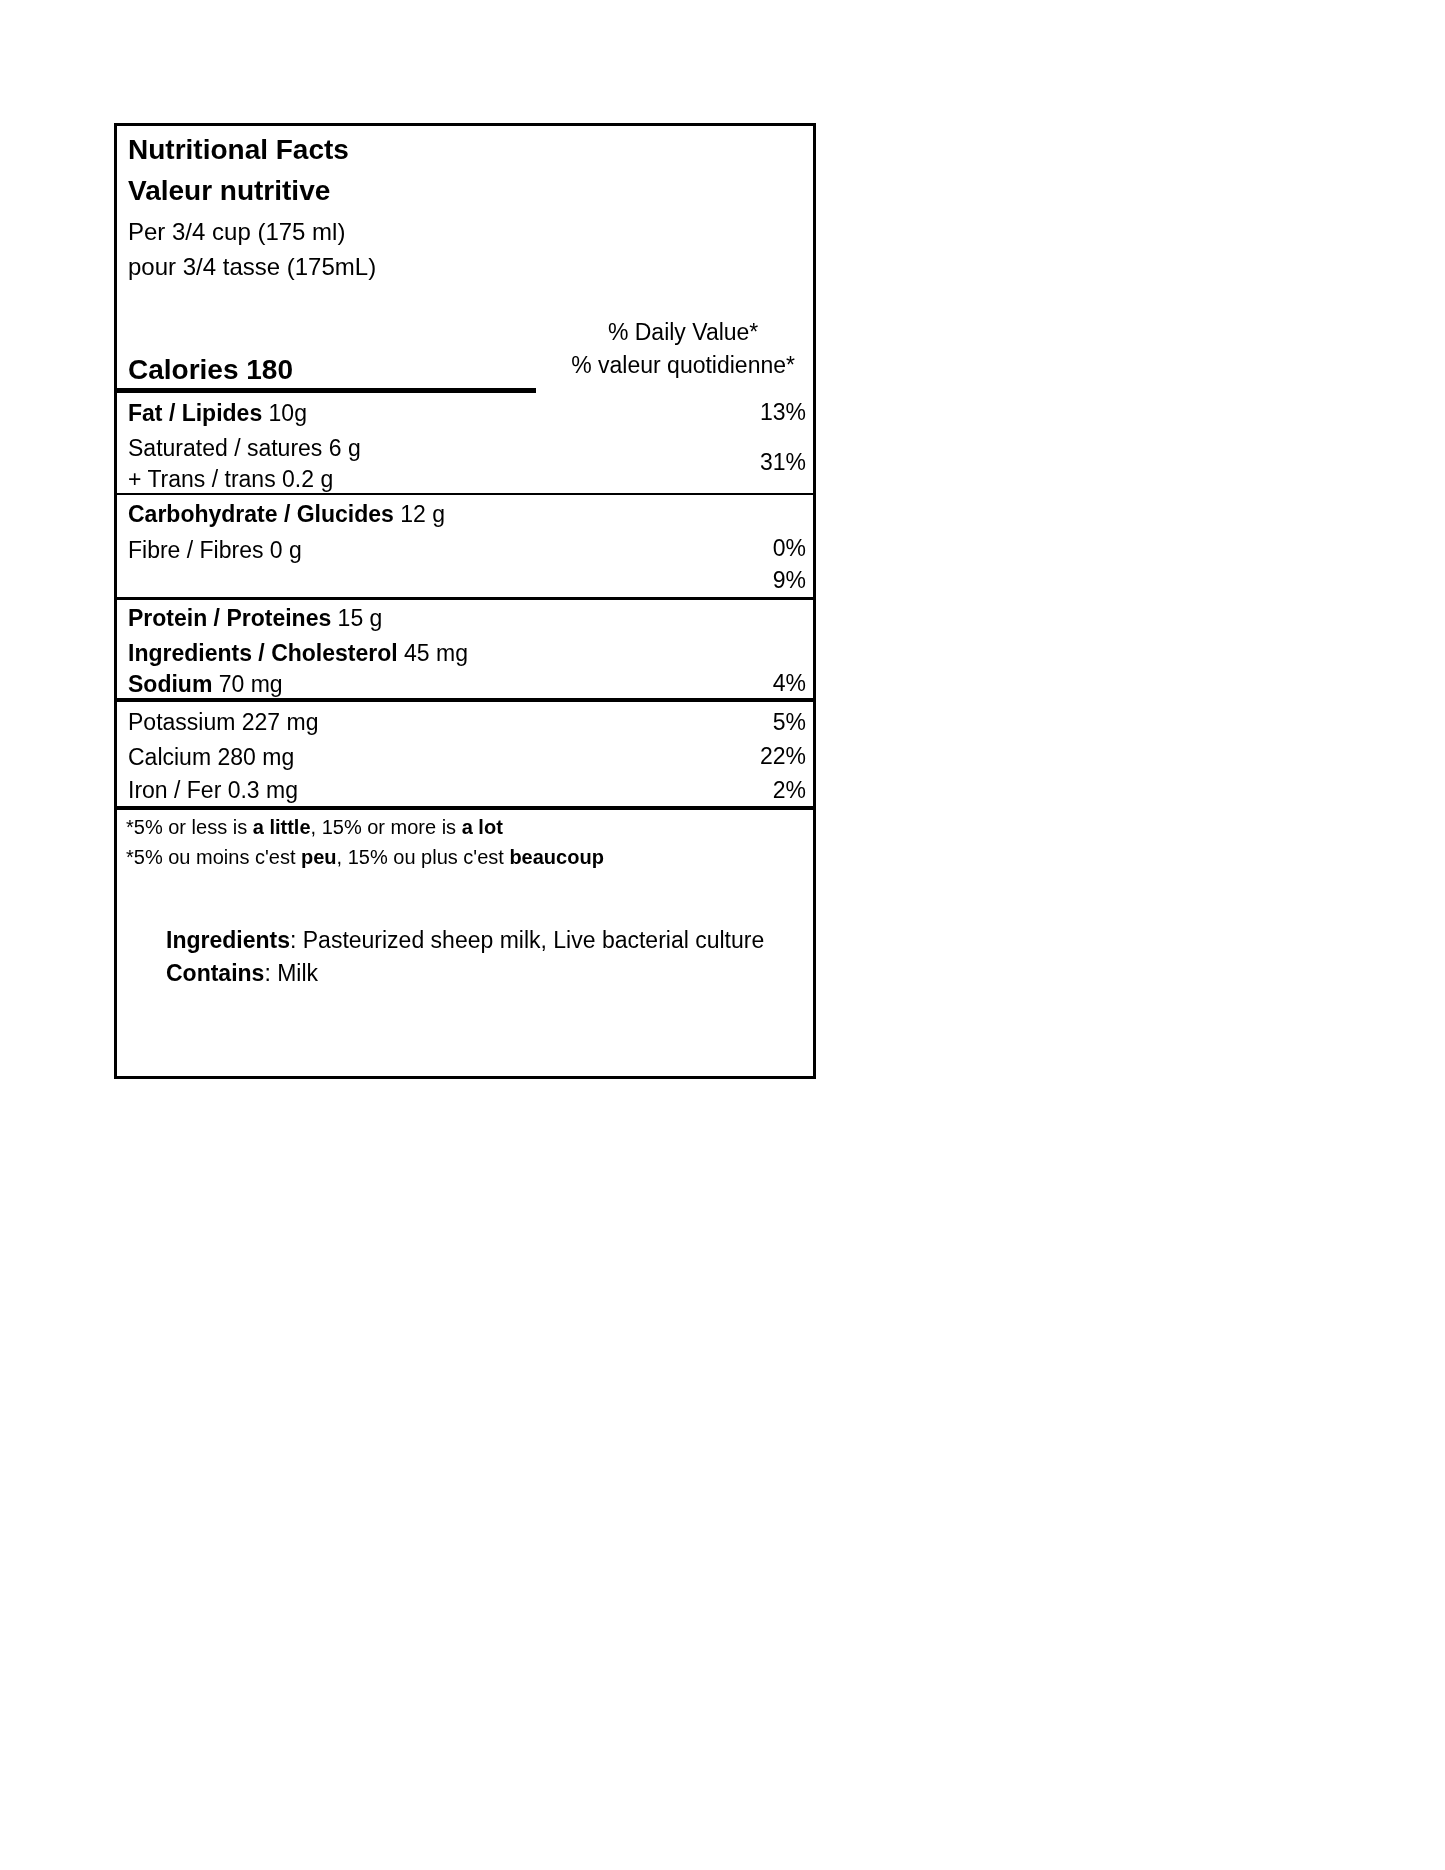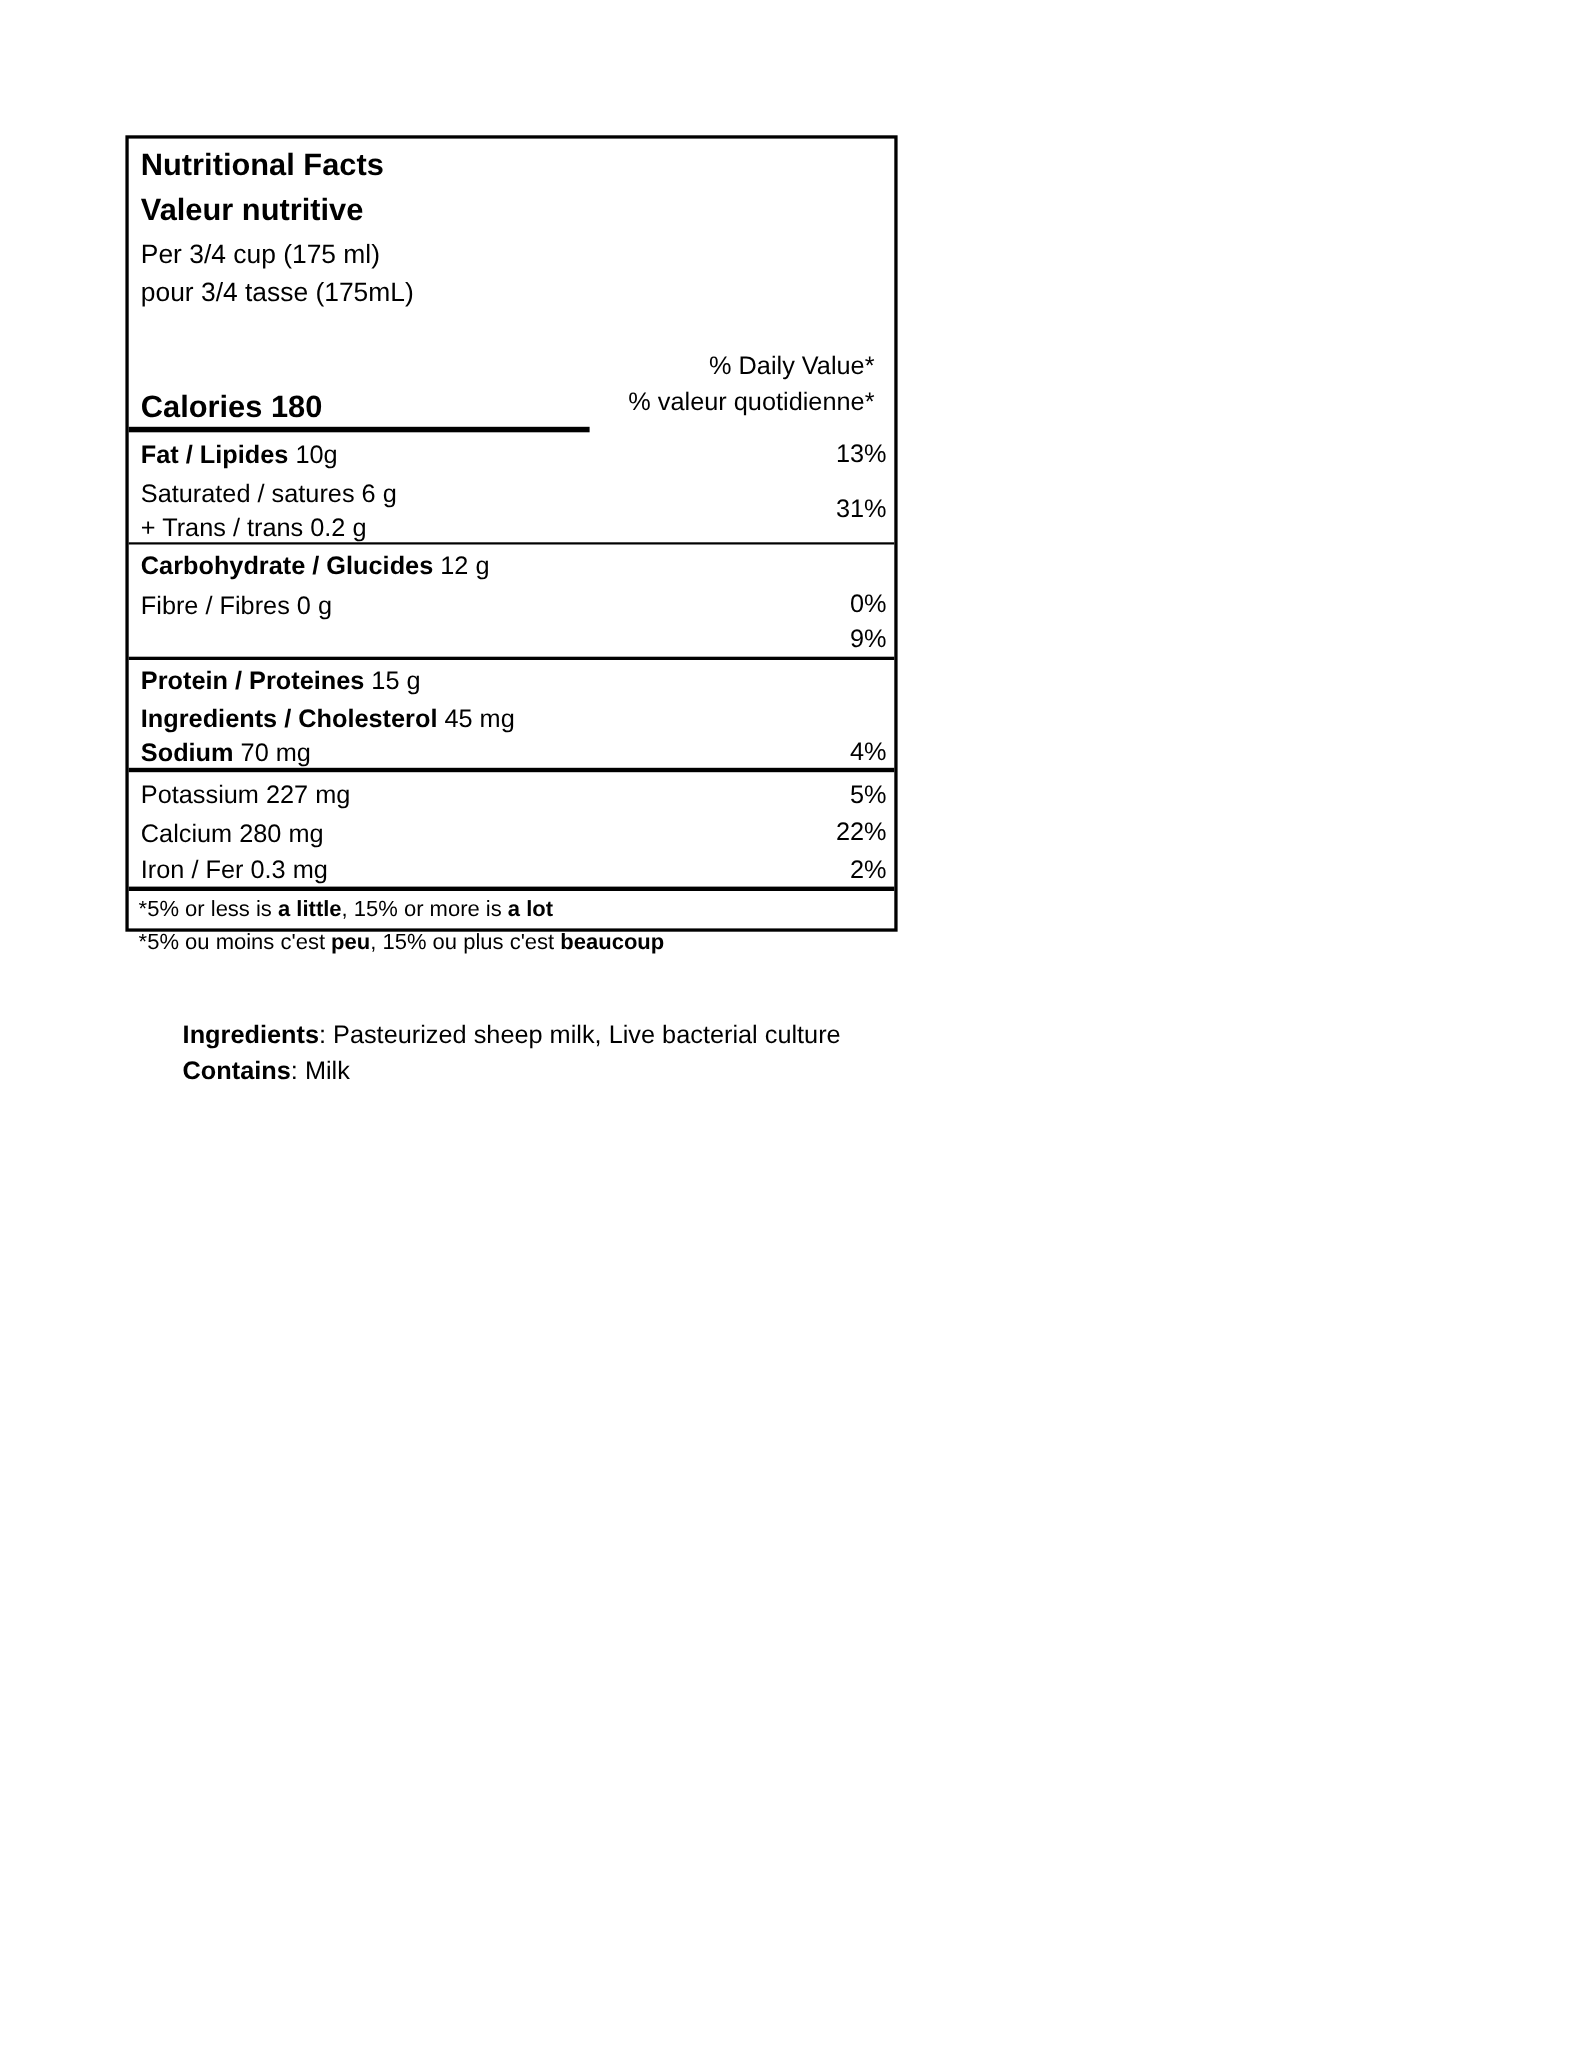--- a/index.html
+++ b/index.html
@@ -9,21 +9,21 @@
     font-family: "Liberation Sans", sans-serif;
     color: #000000;
     position: relative;
     overflow: hidden;
   }
 
   
   .nf-box {
     position: absolute;
     left: 114px; top: 123px;
-    width: 702px; height: 724px;
+    width: 702px; height: 956px;
     border: 3px solid #000;
     box-sizing: border-box;
     background: #fff;
   }
 
   .line {
     position: absolute;
     left: 11px; right: 8px;
     white-space: pre;
     font-size: 23px;
@@ -35,21 +35,21 @@
   .serving { font-size: 24px; line-height: 34px; }
 
   .t-title-en   { top: 6px; }
   .t-title-fr   { top: 47px; }
   .t-serving-en { top: 89px; }
   .t-serving-fr { top: 124px; }
 
   .dv-header {
     position: absolute;
     top: 190px; right: 18px;
-    text-align: right;
+    text-align: center;
     font-size: 23px; line-height: 33px;
     white-space: pre;
   }
 
   .calories {
     position: absolute;
     left: 11px; top: 226px;
     font-size: 28px; font-weight: bold; line-height: 36px;
     white-space: pre;
   }

